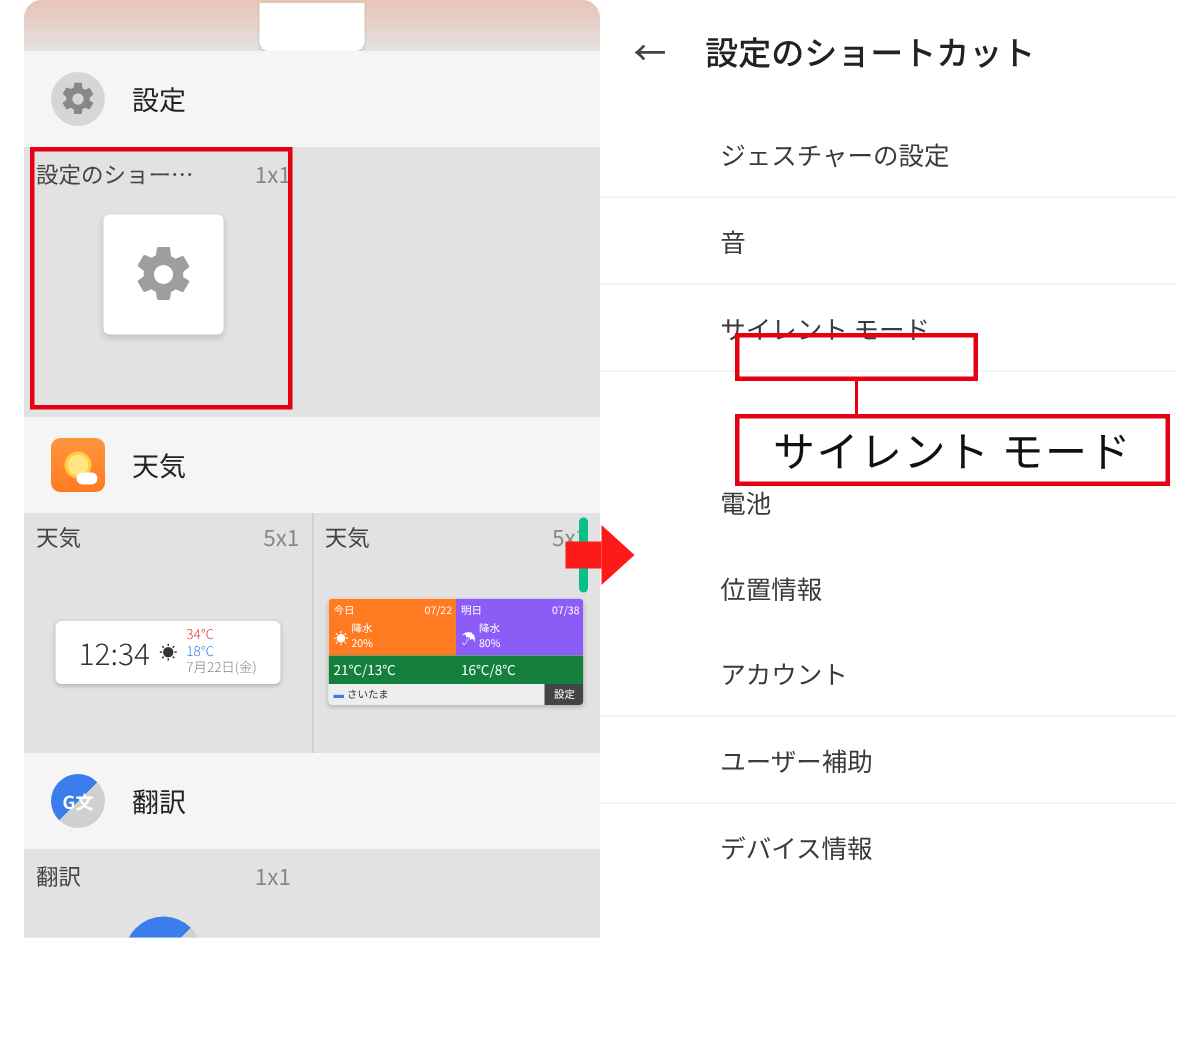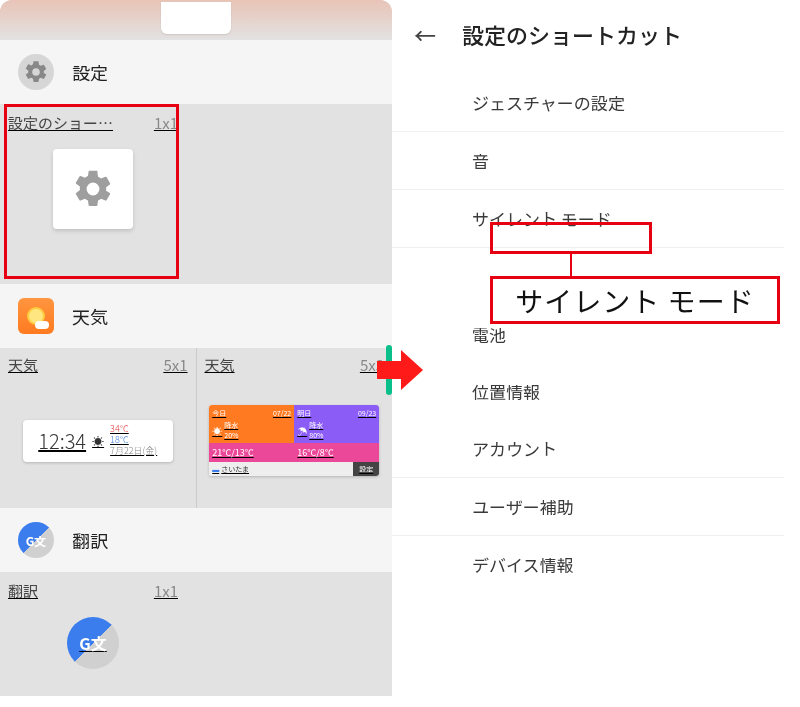--- a/index.html
+++ b/index.html
@@ -6,26 +6,27 @@
     body {
       width: 800px;
       height: 707px;
       display: flex;
       font-family: -apple-system, "Hiragino Sans", "Noto Sans JP", sans-serif;
       position: relative;
       background: #fff;
     }
     .left-panel {
       width: 392px;
-      height: 696px;
+      height: 625px;
       background: #e2e2e2;
       border-radius: 12px 12px 0 0;
       overflow: hidden;
       display: flex;
       flex-direction: column;
+      margin-left: 16px;
     }
     .right-panel {
       width: 408px;
       height: 707px;
       background: #fff;
       position: relative;
     }
     .left-top {
       height: 40px;
       background: linear-gradient(#e8c4b6, #e2e2e2);
@@ -94,21 +95,20 @@
       align-items: center;
       justify-content: center;
       font-size: 12px;
       color: #fff;
       font-weight: bold;
     }
     .widget-area {
       background: #e2e2e2;
       padding: 8px 4px 12px 8px;
       position: relative;
-      text-decoration: underline;
     }
     .widget-row-split {
       display: flex;
     }
     .widget-cell {
       flex: 1;
       padding: 6px 8px;
       border-right: 1px solid #ccc;
       display: flex;
       flex-direction: column;
@@ -183,21 +183,21 @@
       flex: 1;
       padding: 3px;
       color: #fff;
     }
     .w53-day.today { background: #ff7a20; }
     .w53-day.tomorrow { background: #8b5cf6; }
     .w53-day-head { display: flex; justify-content: space-between; font-size: 7px; }
     .w53-day-main { display: flex; align-items: center; gap: 2px; margin-top: 2px; }
     .w53-umbrella { font-size: 10px; }
     .w53-row2 { display: flex; }
-    .w53-temp { flex: 1; background: #ec4899; color: #fff; padding: 3px; font-size: 9px; }
+    .w53-temp { flex: 1; background: #15803d; color: #fff; padding: 3px; font-size: 9px; }
     .w53-footer { display: flex; background: #eee; color: #333; font-size: 7px; }
     .w53-footer .loc { flex: 1; padding: 2px 3px; display:flex; align-items:center; gap:2px; }
     .w53-footer .settings { background: #444; color: #fff; padding: 2px 6px; }
     .translate-preview {
       width: 52px; height: 52px;
       border-radius: 50%;
       background: linear-gradient(135deg, #3b7ded 50%, #d0d0d0 50%);
       display: flex; align-items: center; justify-content: center;
       color: #fff; font-size: 16px; font-weight: bold;
     }
@@ -352,21 +352,21 @@
                 <span>07/22</span>
               </div>
               <div class="w53-day-main">
                   <span class="w53-umbrella">☀</span>
                   <span style="font-size:7px">降水<br><span>20%</span></span>
                 </div>
             </div>
             <div class="w53-day tomorrow">
               <div class="w53-day-head">
                 <span>明日</span>
-                <span>09/23</span>
+                <span>07/38</span>
               </div>
               <div class="w53-day-main">
                   <span class="w53-umbrella">☂</span>
                   <span style="font-size:7px">降水<br><span>80%</span></span>
                 </div>
             </div>
           </div>
           <div class="w53-row2">
             <div class="w53-temp">21℃/13℃</div>
             <div class="w53-temp">16℃/8℃</div>

